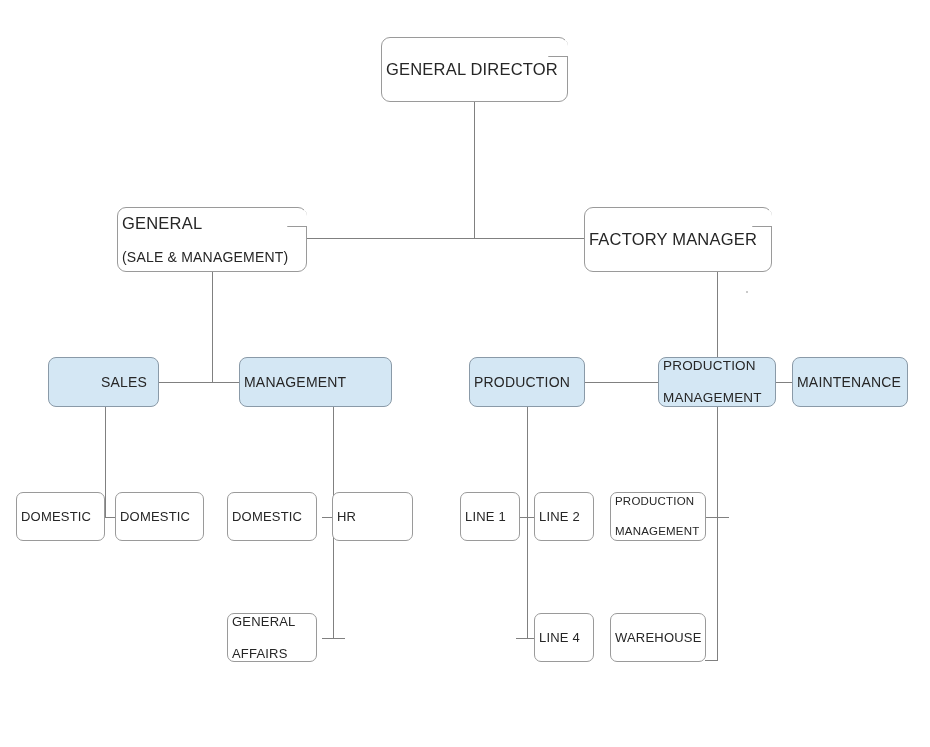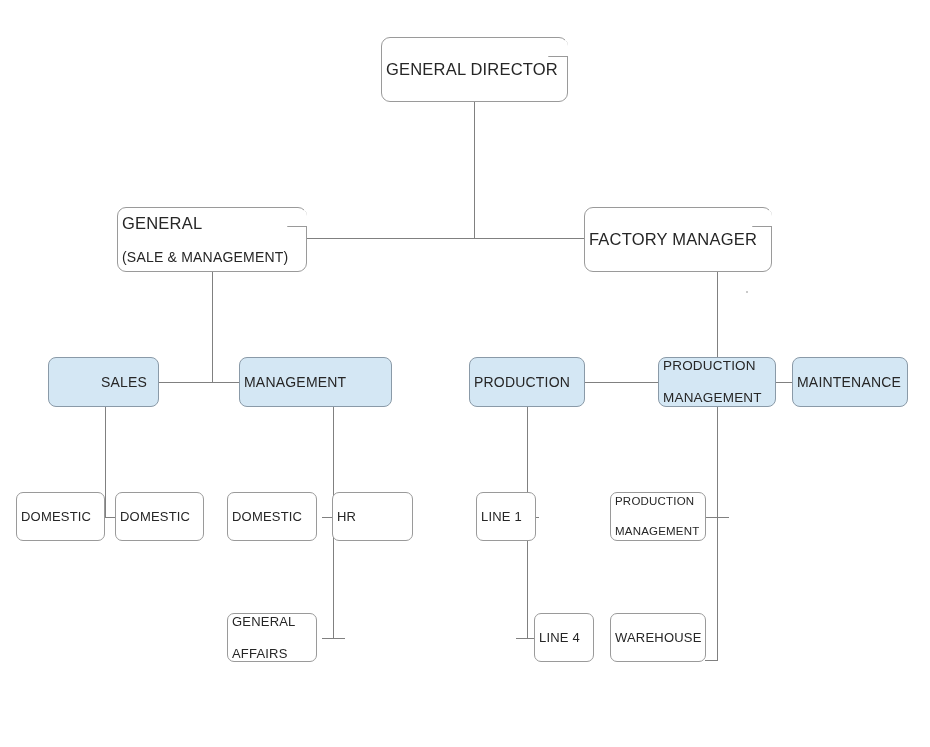--- a/index.html
+++ b/index.html
@@ -188,24 +188,27 @@
   </div>
 
   <div class="node leaf" style="left:227px; top:492px; width:90px; height:49px;">
     <span class="label-wrap">DOMESTIC</span>
   </div>
 
   <div class="node leaf" style="left:332px; top:492px; width:81px; height:49px;">
     <span class="label-wrap">HR</span>
   </div>
 
-  <div class="node leaf" style="left:476px; top:492px; width:60px; height:49px;">
+  <div class="node leaf" style="left:460px; top:492px; width:60px; height:49px;">
     <span class="label-wrap">LINE 1</span>
   </div>
 
+  <div class="node leaf" style="left:534px; top:492px; width:60px; height:49px;">
+    <span class="label-wrap">LINE 2</span>
+  </div>
 
   <div class="node leaf small" style="left:610px; top:492px; width:96px; height:49px;">
     <span class="label-wrap">
       <span class="l1">PRODUCTION</span>
       <span class="l2">MANAGEMENT</span>
     </span>
   </div>
 
 
   <div class="node leaf" style="left:227px; top:613px; width:90px; height:49px;">

